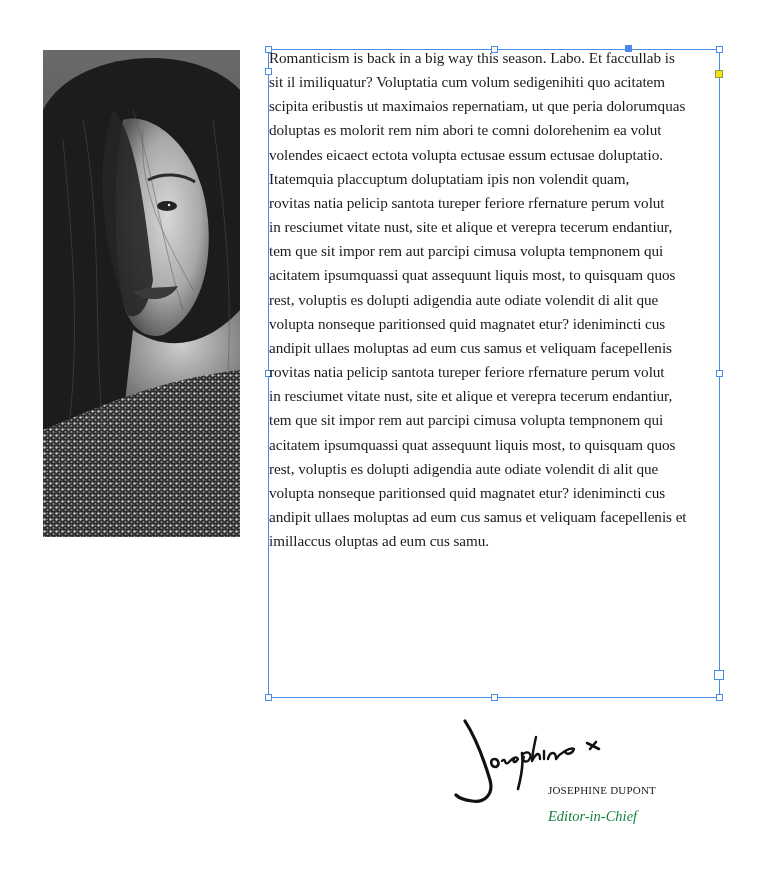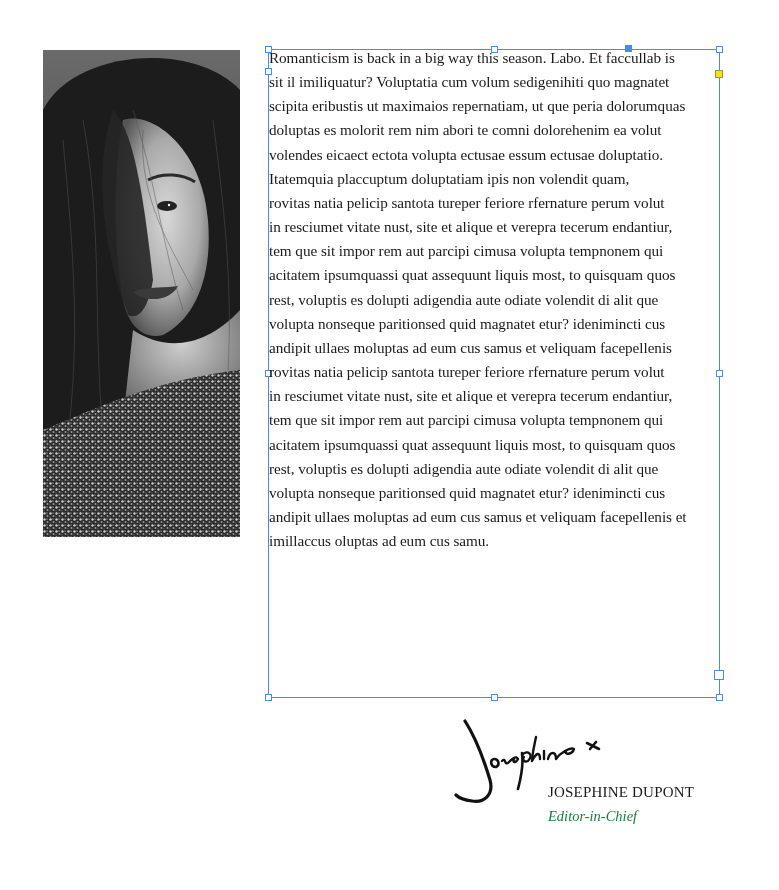--- a/index.html
+++ b/index.html
@@ -26,21 +26,21 @@
   .body-text {
     position: absolute; left: 269px; top: 46px; width: 460px;
     font-size: 15.2px; line-height: 24.15px; color: #1a1a1a;
     letter-spacing: -0.05px;
   }
   .body-text .line { white-space: nowrap; display: block; }
 
   .signature { position: absolute; left: 452px; top: 715px; width: 160px; height: 95px; }
 
   .sig-name {
-    position: absolute; left: 548px; top: 784px; font-size: 15px; letter-spacing: 0.2px; color: #1a1a1a;
+    position: absolute; left: 548px; top: 784px; font-size: 11px; letter-spacing: 0.2px; color: #1a1a1a;
   }
   .sig-title {
     position: absolute; left: 548px; top: 808px; font-size: 14.5px; font-style: italic; color: #15803d;
   }
 </style>
 </head>
 <body>
 
 <div class="photo" title="Black and white portrait of a woman with long dark hair in a knit sweater">
   <svg width="197" height="487" viewBox="0 0 197 487" xmlns="http://www.w3.org/2000/svg">
@@ -104,21 +104,21 @@
   <span class="handle" style="left:-4px; top:320px;"></span>
   <span class="handle" style="left:447px; top:320px;"></span>
   <span class="handle big" style="left:445px; top:620px;"></span>
   <span class="handle" style="left:-4px; top:644px;"></span>
   <span class="handle" style="left:222px; top:644px;"></span>
   <span class="handle" style="left:447px; top:644px;"></span>
 </div>
 
 <div class="body-text">
   <span class="line">Romanticism is back in a big way this season. Labo. Et faccullab is</span>
-  <span class="line">sit il imiliquatur? Voluptatia cum volum sedigenihiti quo magnatet</span>
+  <span class="line">sit il imiliquatur? Voluptatia cum volum sedigenihiti quo acitatem</span>
   <span class="line">scipita eribustis ut maximaios repernatiam, ut que peria dolorumquas</span>
   <span class="line">doluptas es molorit rem nim abori te comni dolorehenim ea volut</span>
   <span class="line">volendes eicaect ectota volupta ectusae essum ectusae doluptatio.</span>
   <span class="line">Itatemquia placcuptum doluptatiam ipis non volendit quam,</span>
   <span class="line">rovitas natia pelicip santota tureper feriore rfernature perum volut</span>
   <span class="line">in resciumet vitate nust, site et alique et verepra tecerum endantiur,</span>
   <span class="line">tem que sit impor rem aut parcipi cimusa volupta tempnonem qui</span>
   <span class="line">acitatem ipsumquassi quat assequunt liquis most, to quisquam quos</span>
   <span class="line">rest, voluptis es dolupti adigendia aute odiate volendit di alit que</span>
   <span class="line">volupta nonseque paritionsed quid magnatet etur? idenimincti cus</span>

